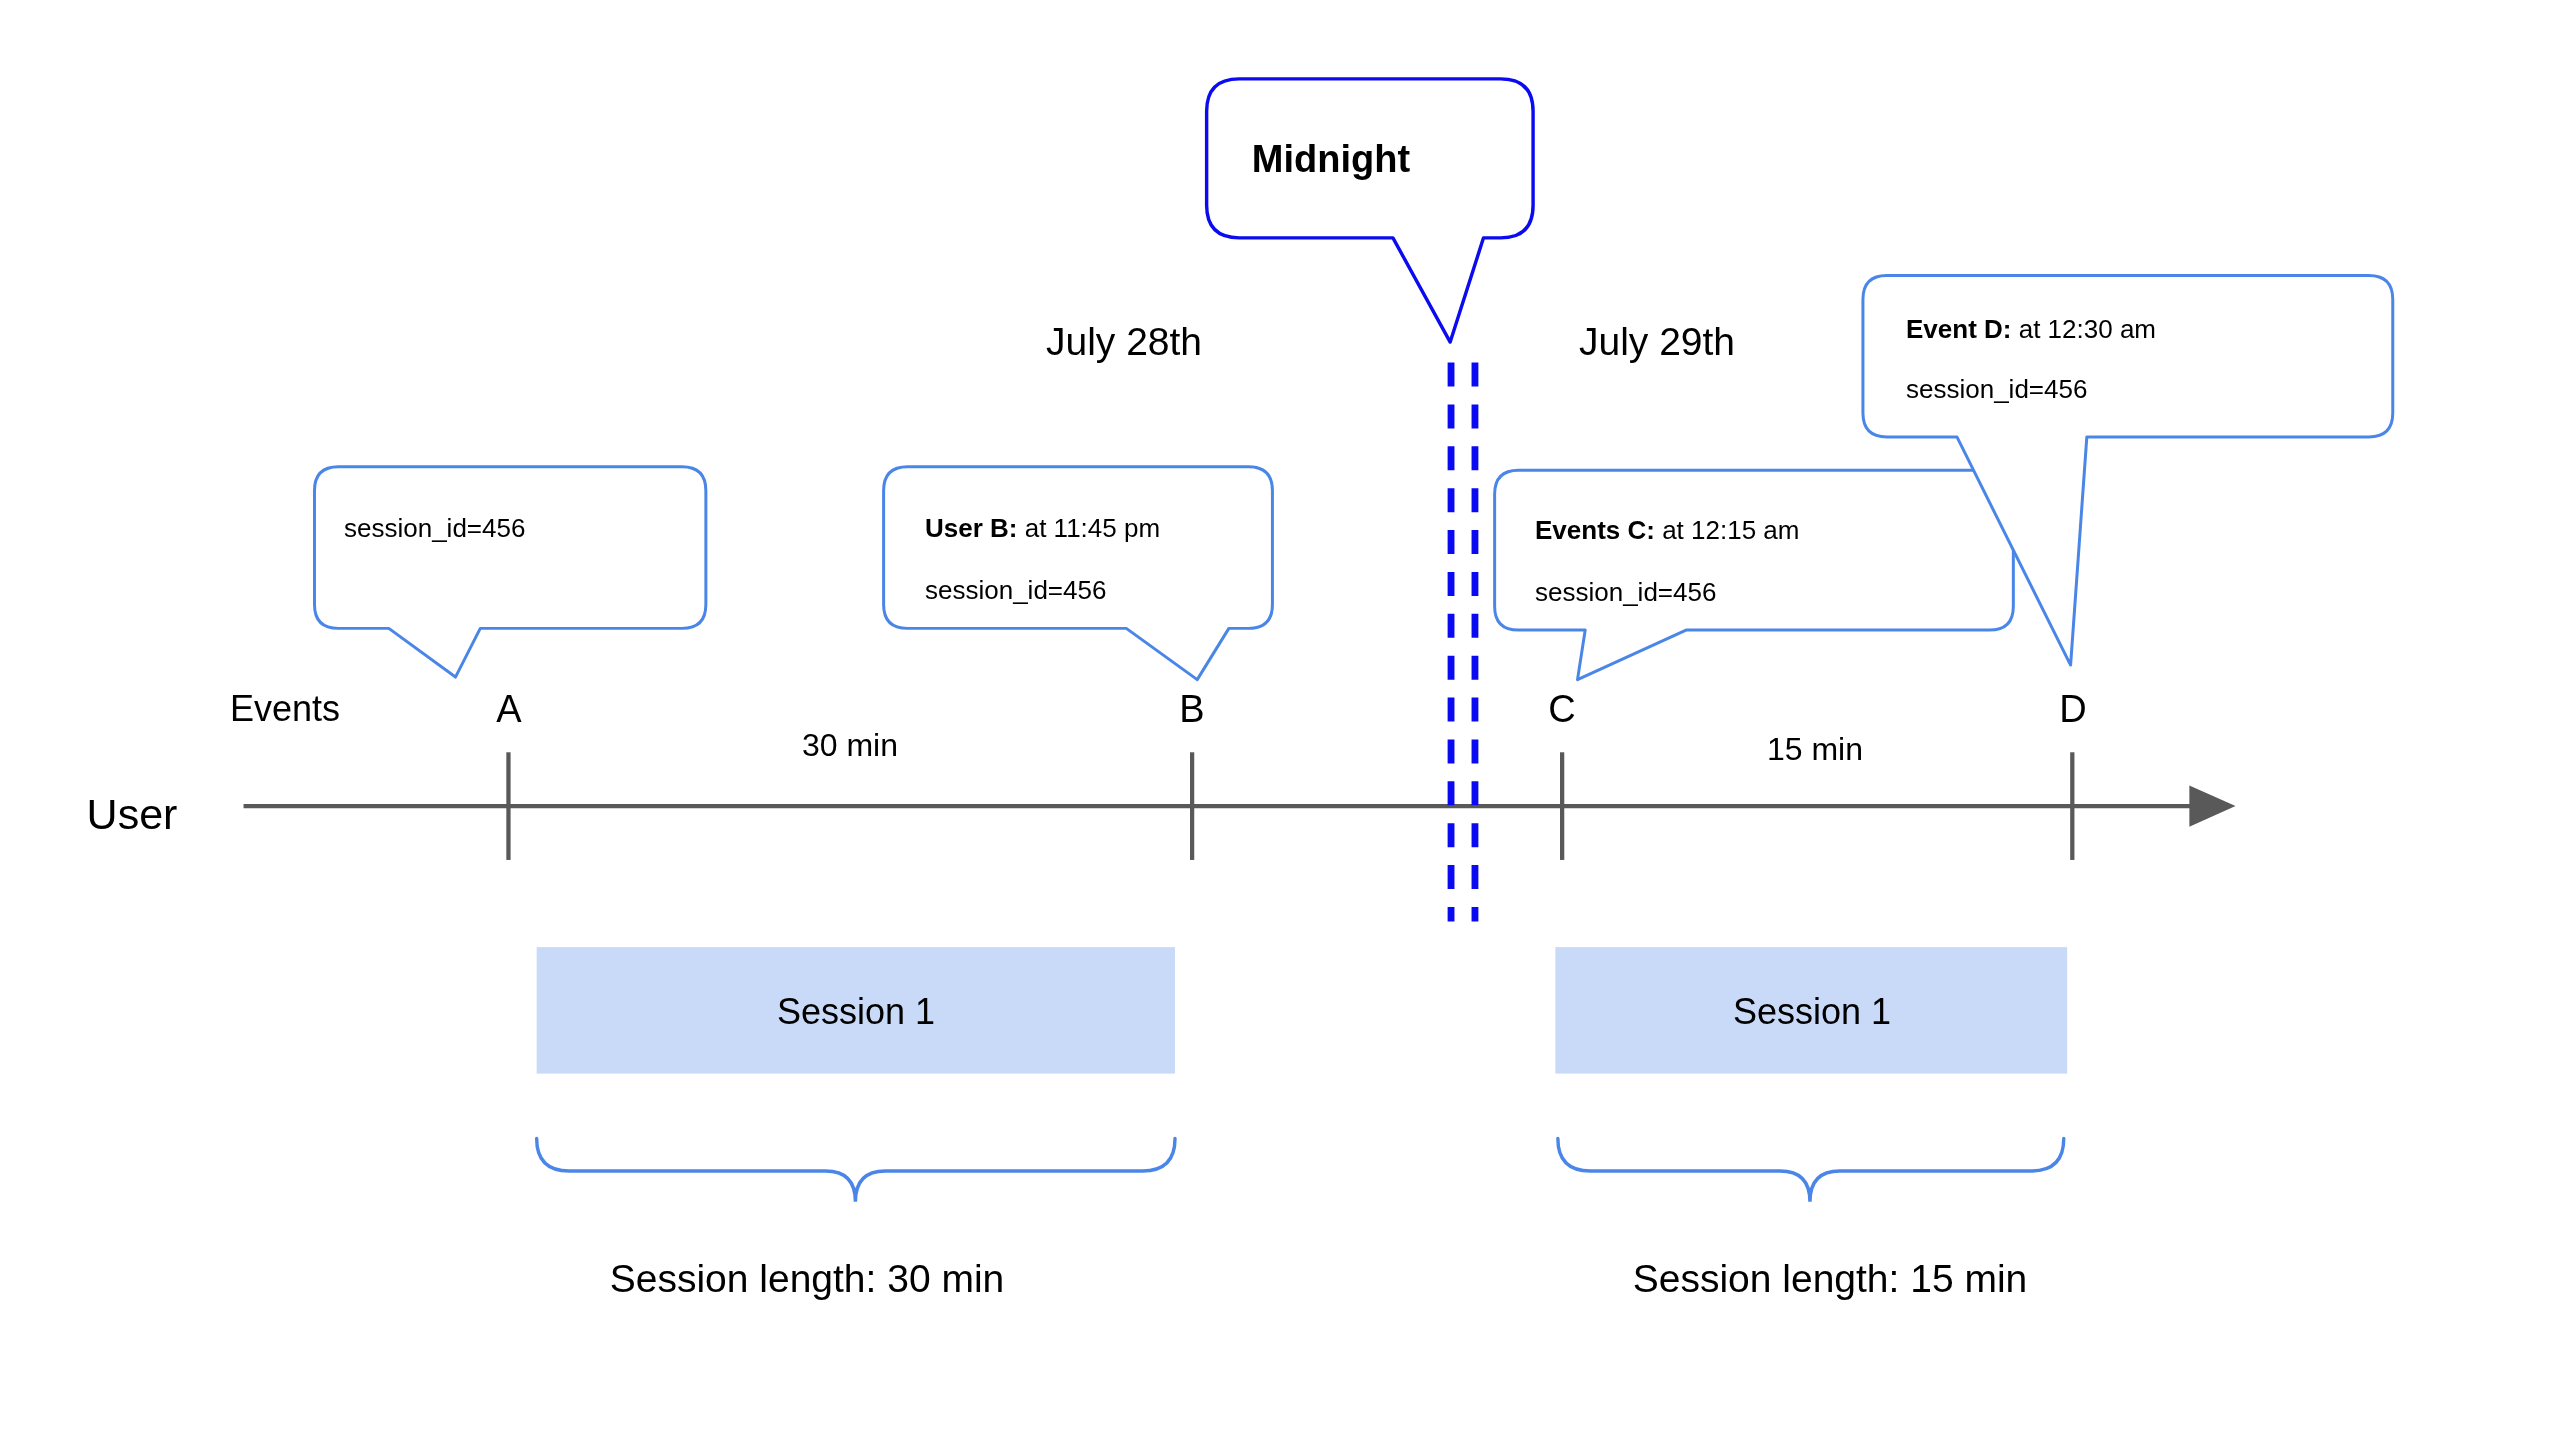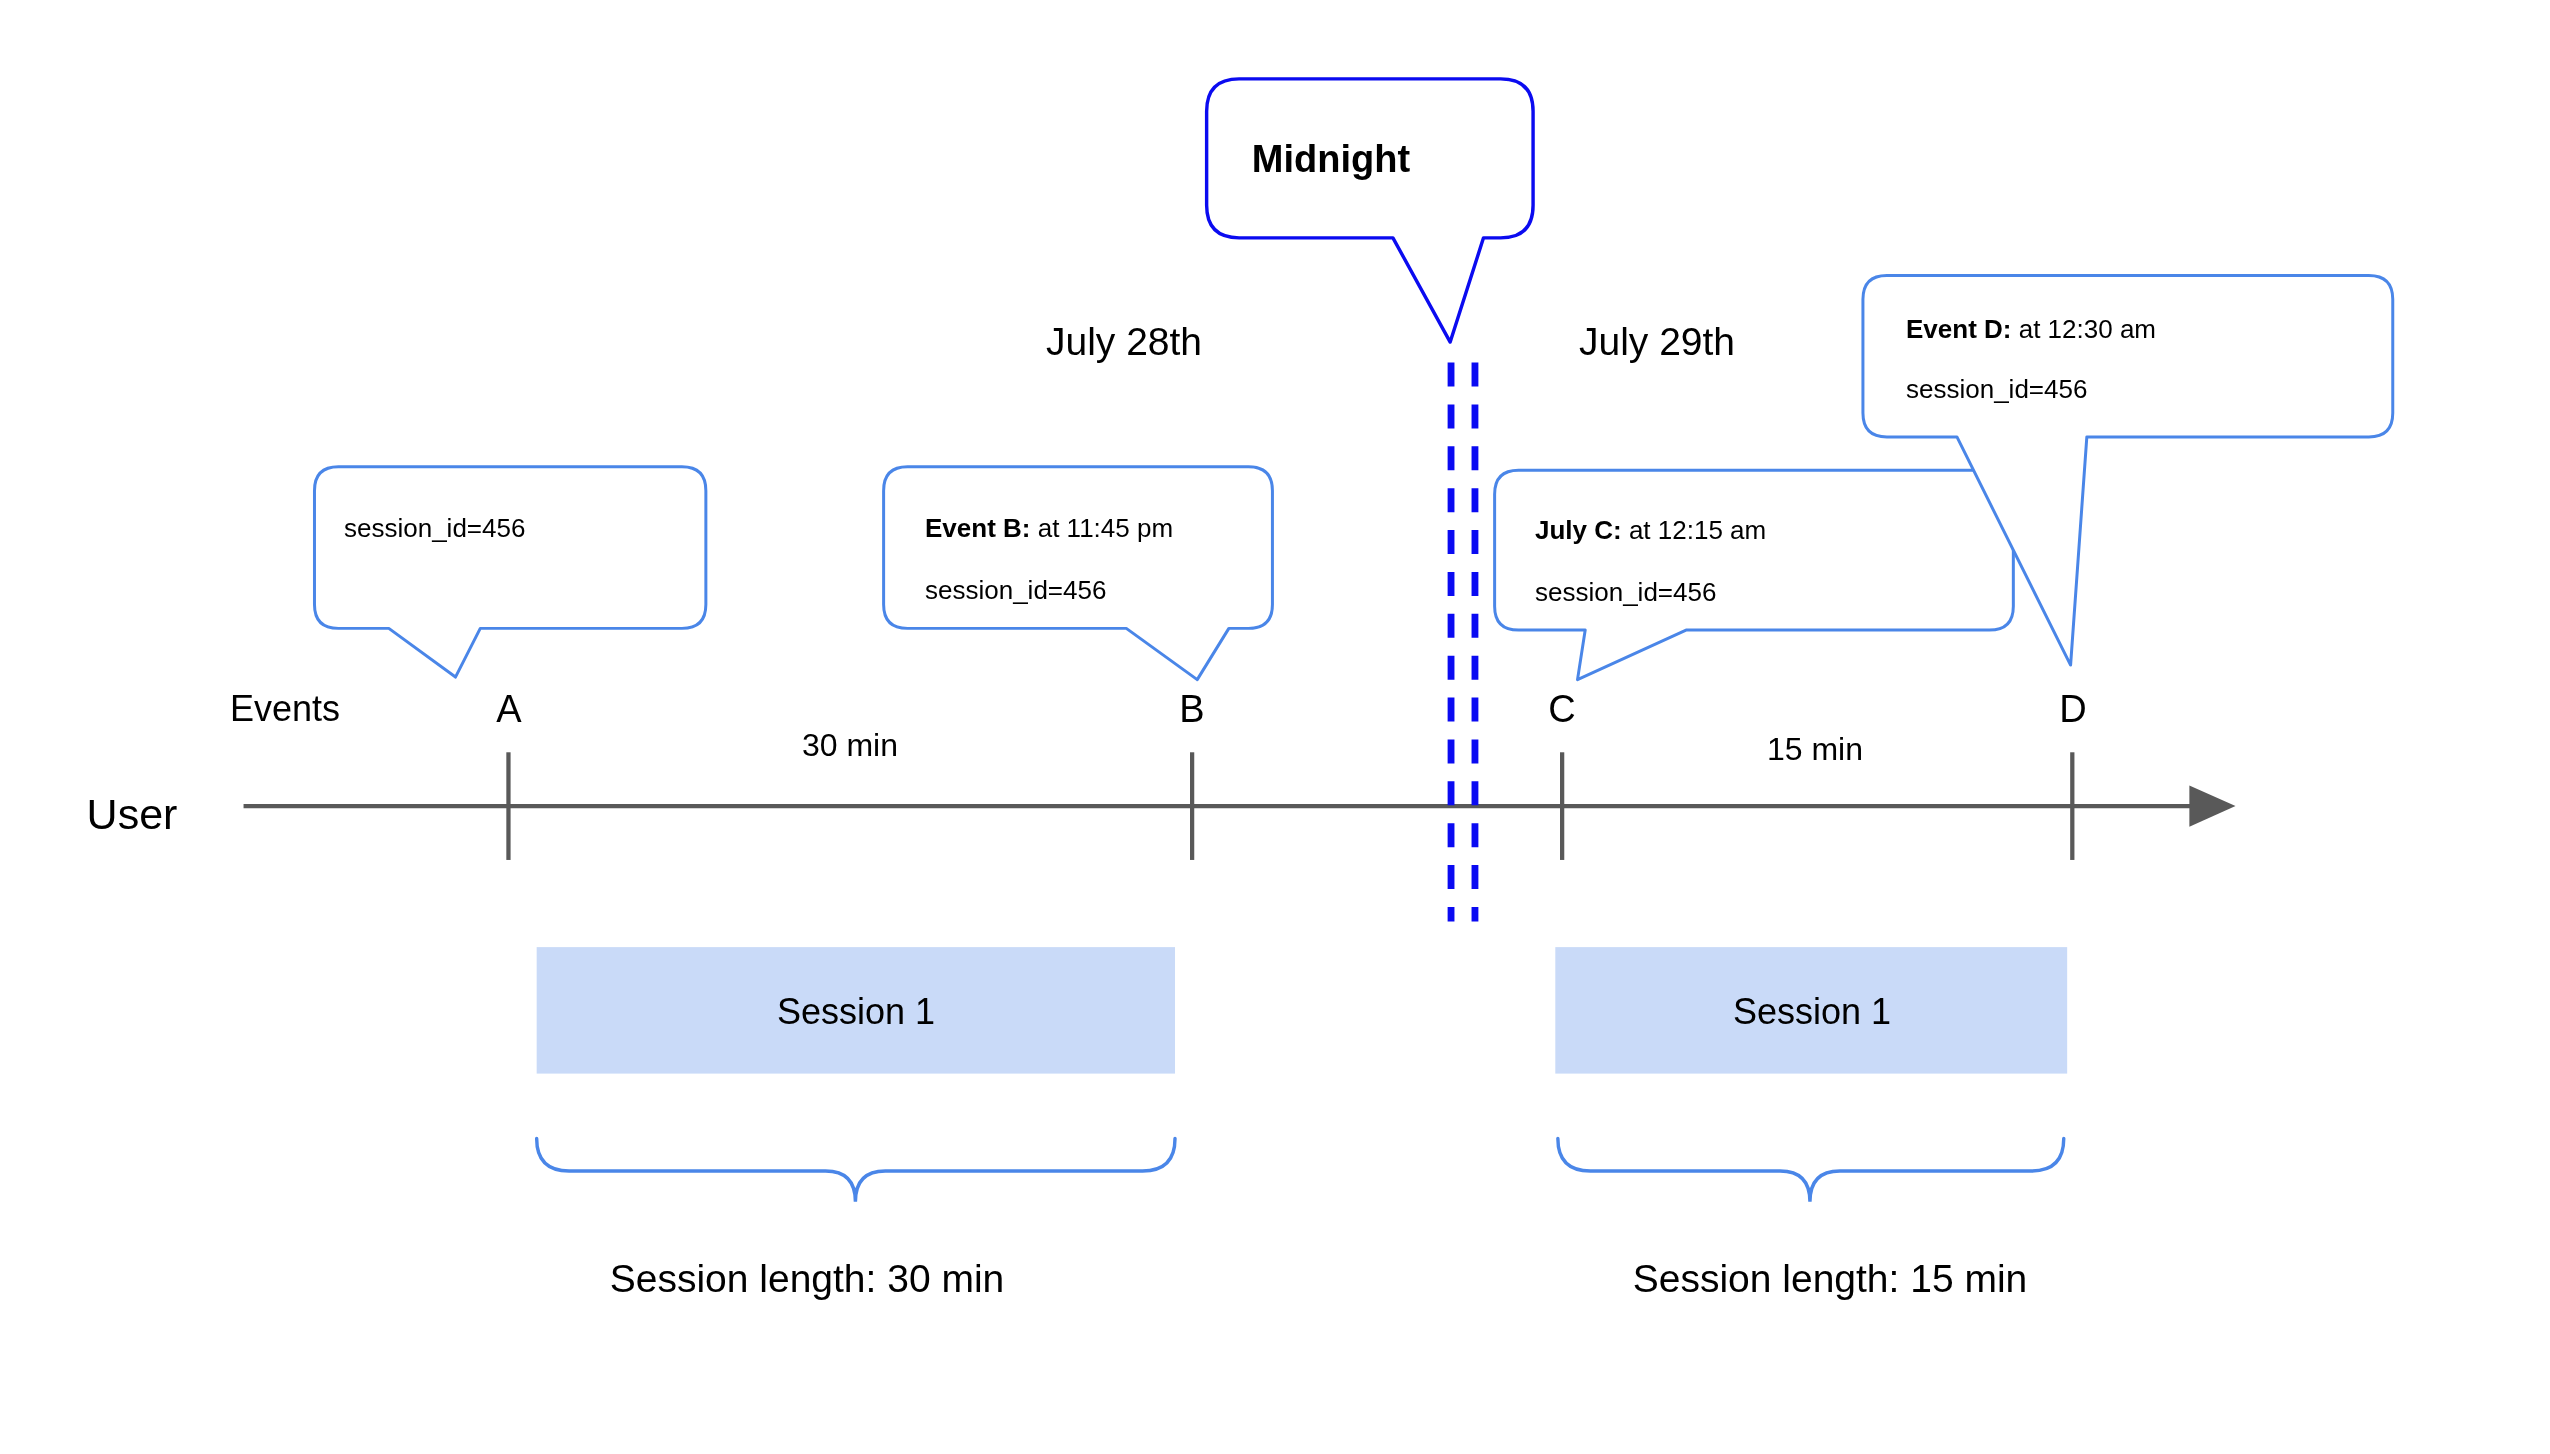--- a/index.html
+++ b/index.html
@@ -59,25 +59,25 @@
 
   <div class="lbl center midnight-lbl" style="left:1331px;top:159px;">Midnight</div>
 
   <div class="lbl center date-lbl" style="left:1124px;top:342px;">July 28th</div>
   <div class="lbl center date-lbl" style="left:1657px;top:342px;">July 29th</div>
 
   <div class="lbl bubble-text" style="left:344px;top:497px;">
     <div>session_id=456</div>
   </div>
   <div class="lbl bubble-text" style="left:925px;top:497px;">
-    <div><span class="b">Event B:</span><span> at 11:45 pm</span></div>
+    <div><span class="b">User B:</span><span> at 11:45 pm</span></div>
     <div>session_id=456</div>
   </div>
   <div class="lbl bubble-text" style="left:1535px;top:499px;">
-    <div><span class="b">July C:</span><span> at 12:15 am</span></div>
+    <div><span class="b">Events C:</span><span> at 12:15 am</span></div>
     <div>session_id=456</div>
   </div>
   <div class="lbl bubble-text bubble-text-d" style="left:1906px;top:299px;">
     <div><span class="b">Event D:</span><span> at 12:30 am</span></div>
     <div>session_id=456</div>
   </div>
 
   <div class="lbl center axis-events" style="left:285px;top:709px;">Events</div>
   <div class="lbl center axis-user" style="left:132px;top:814px;">User</div>
 

